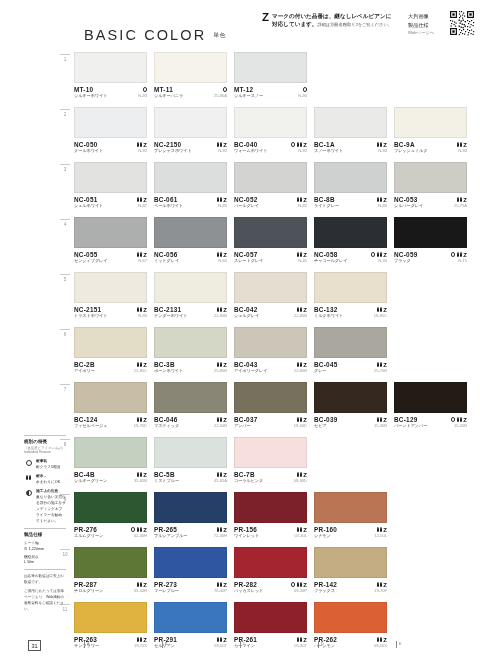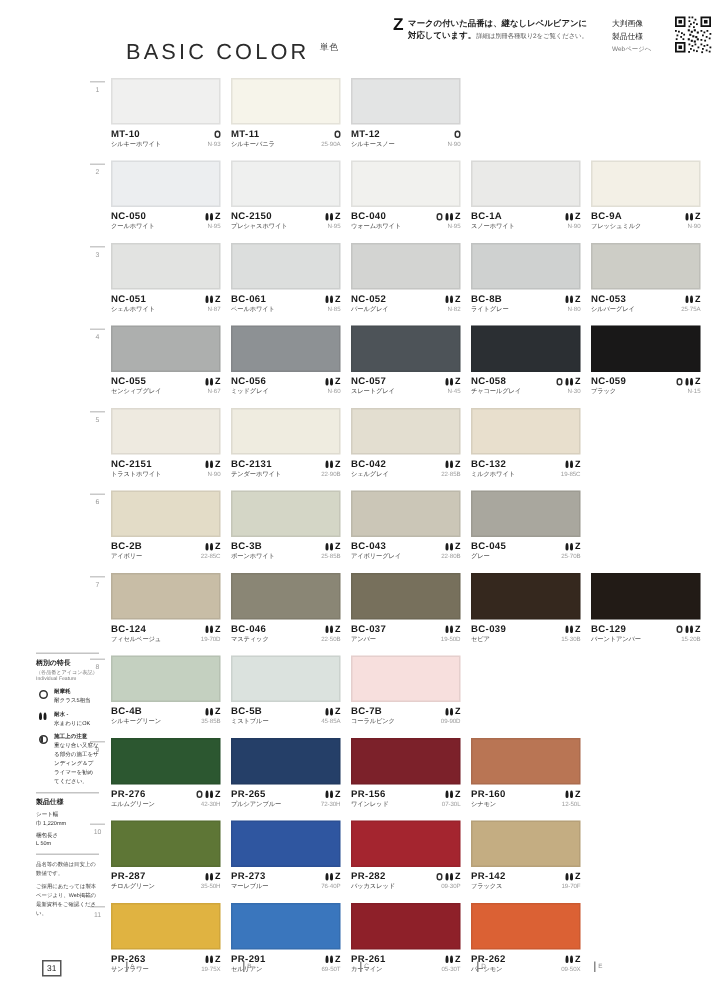--- a/index.html
+++ b/index.html
@@ -6,21 +6,21 @@
   html, body {
     width: 480px; height: 661px;
     background: #ffffff;
     font-family: "Liberation Sans", "DejaVu Sans", sans-serif;
     overflow: hidden;
   }
   .page { position: relative; width: 480px; height: 661px; background: #fff; }
 
   
   .header { position: absolute; left: 0; top: 0; width: 480px; height: 50px; }
-  .title-block { position: absolute; left: 84px; top: 27px; display: flex; align-items: flex-start; gap: 7px; }
+  .title-block { position: absolute; left: 84px; top: 27px; display: flex; align-items: center; gap: 7px; }
   .title-main { font-size: 14.5px; letter-spacing: 2.1px; color: #2b2b2b; font-weight: 400; }
   .title-sub { font-size: 6px; color: #4a4a4a; letter-spacing: .3px; }
 
   .z-notice { position: absolute; left: 262px; top: 12px; display: flex; align-items: flex-start; gap: 3px; width: 145px; }
   .z-glyph { font-size: 11.5px; font-weight: 800; color: #111; line-height: 1; font-family: "Liberation Sans", sans-serif; }
   .z-text { font-size: 5.6px; line-height: 1.45; color: #1a1a1a; font-weight: 700; }
   .z-text .fine { font-weight: 400; font-size: 4.3px; color: #555; letter-spacing: -0.1px; }
 
   .hdr-links { position: absolute; left: 408px; top: 12px; width: 38px; text-align: left; }
   .hdr-links div { font-size: 5.2px; color: #222; line-height: 1.65; }

